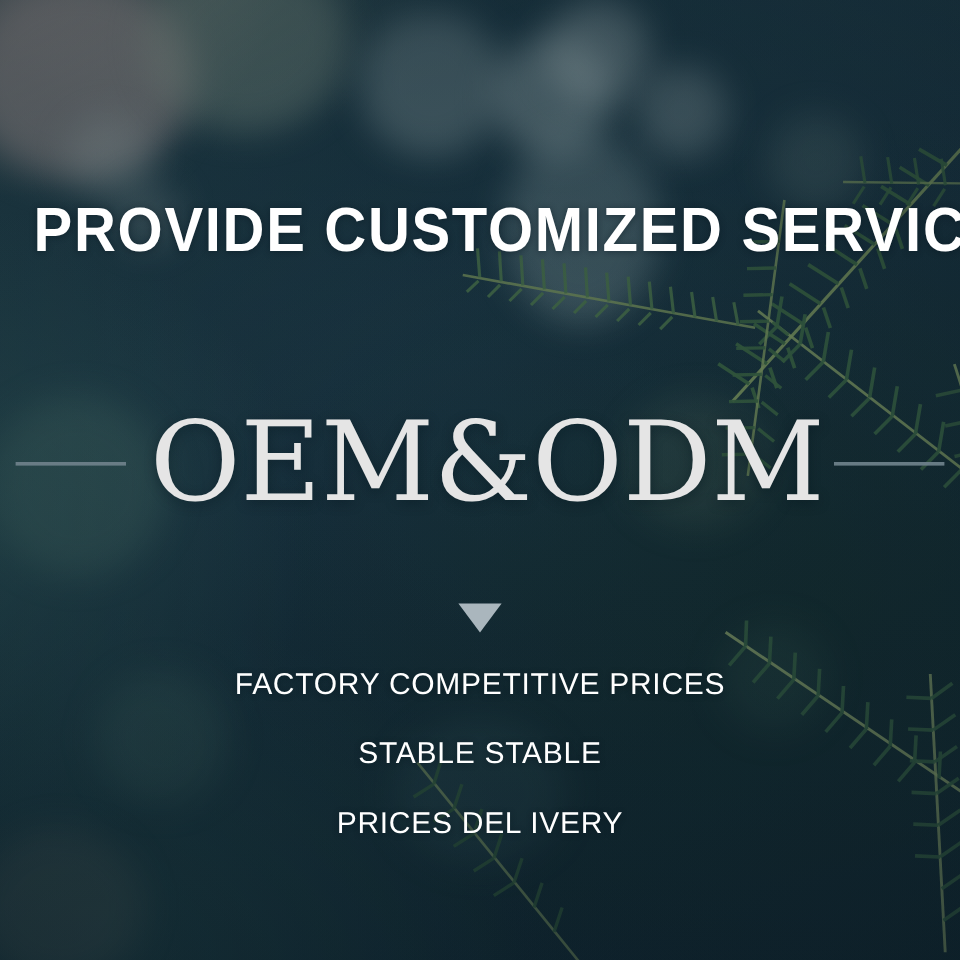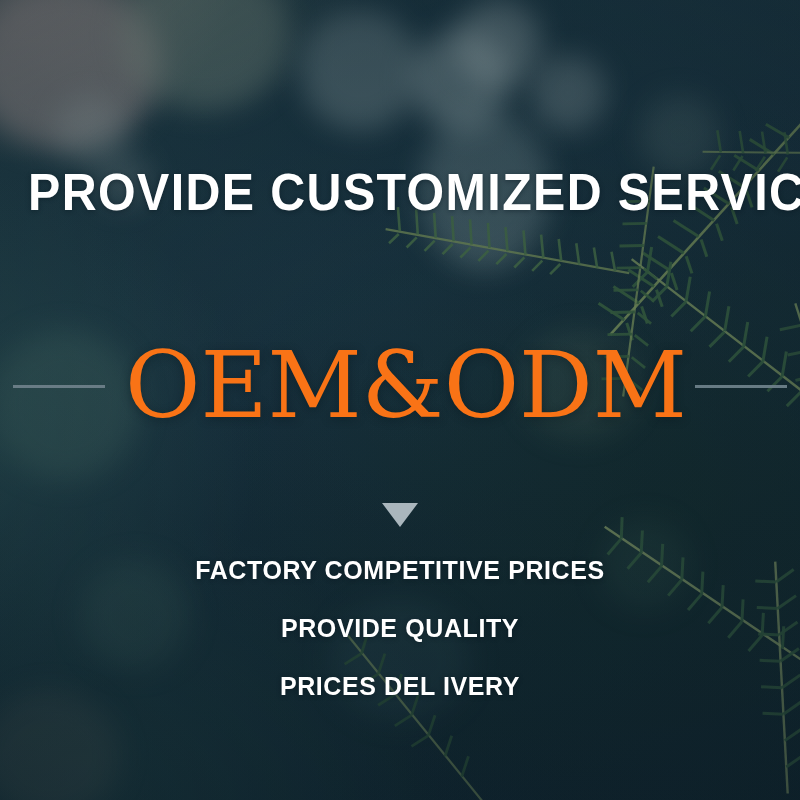--- a/index.html
+++ b/index.html
@@ -103,21 +103,21 @@
     height: 3px;
     width: 92px;
     background: #6d8089;
     flex: 0 0 auto;
     opacity: 0.95;
   }
   .rule-left  { margin-right: 20px; }
   .rule-right { margin-left: 8px; }
 
   .brand {
-    color: #f97316;
+    color: #e5e5e5;
     font-family: "DejaVu Serif", "Liberation Serif", serif;
     font-weight: normal;
     font-size: 92px;
     line-height: 1;
     letter-spacing: 0px;
     white-space: nowrap;
     text-shadow: 0 2px 10px rgba(6,20,28,0.40);
   }
 
   .arrow {
@@ -136,21 +136,21 @@
     position: absolute;
     top: 558px;
     left: 0;
     right: 0;
     text-align: center;
   }
 
   .point {
     color: #ffffff;
     font-family: "Liberation Sans", sans-serif;
-    font-weight: bold;
+    font-weight: normal;
     font-size: 25px;
     letter-spacing: 0.6px;
     line-height: 1;
     white-space: nowrap;
     text-shadow: 0 1px 5px rgba(6,20,28,0.45);
   }
   .point + .point { margin-top: 33px; }
 </style>
 </head>
 <body>
@@ -428,18 +428,18 @@
     <div class="brandrow">
       <span class="rule rule-left"></span>
       <span class="brand">OEM&amp;ODM</span>
       <span class="rule rule-right"></span>
     </div>
 
     <div class="arrow"></div>
 
     <div class="points">
       <div class="point">FACTORY COMPETITIVE PRICES</div>
-      <div class="point">PROVIDE QUALITY</div>
+      <div class="point">STABLE STABLE</div>
       <div class="point">PRICES DEL IVERY</div>
     </div>
 
   </div>
 </div>
 
 </body></html>

